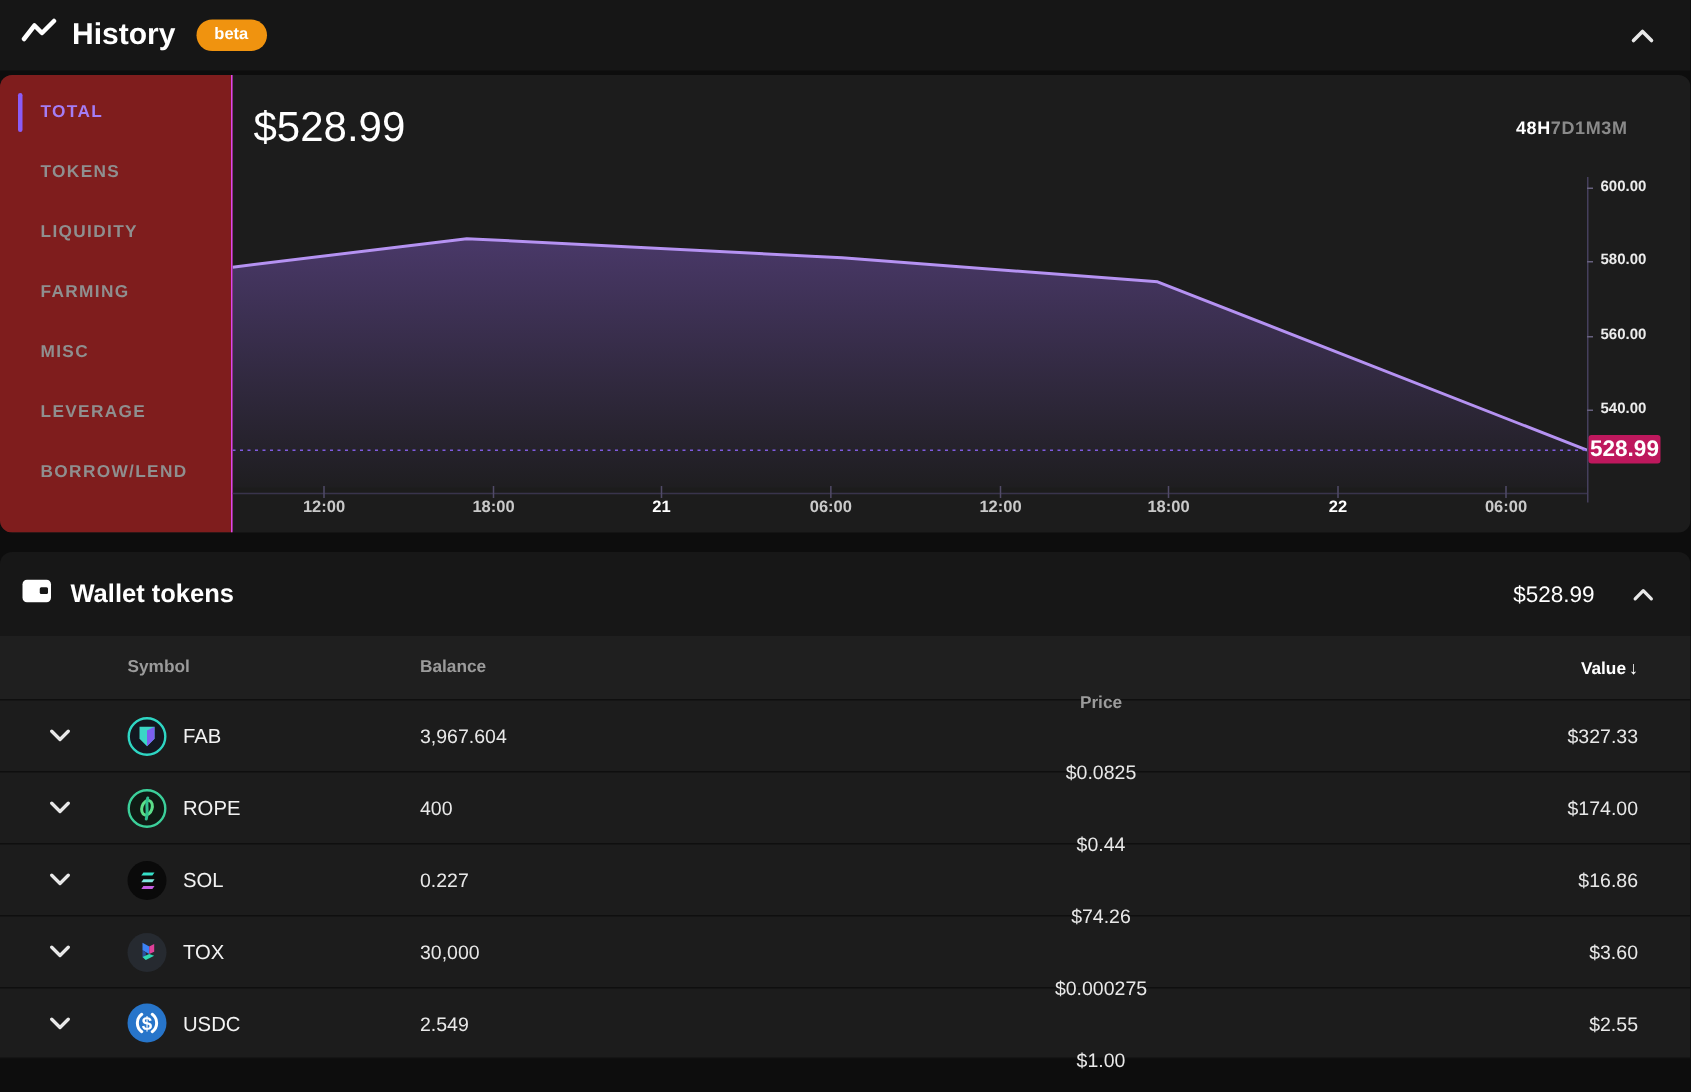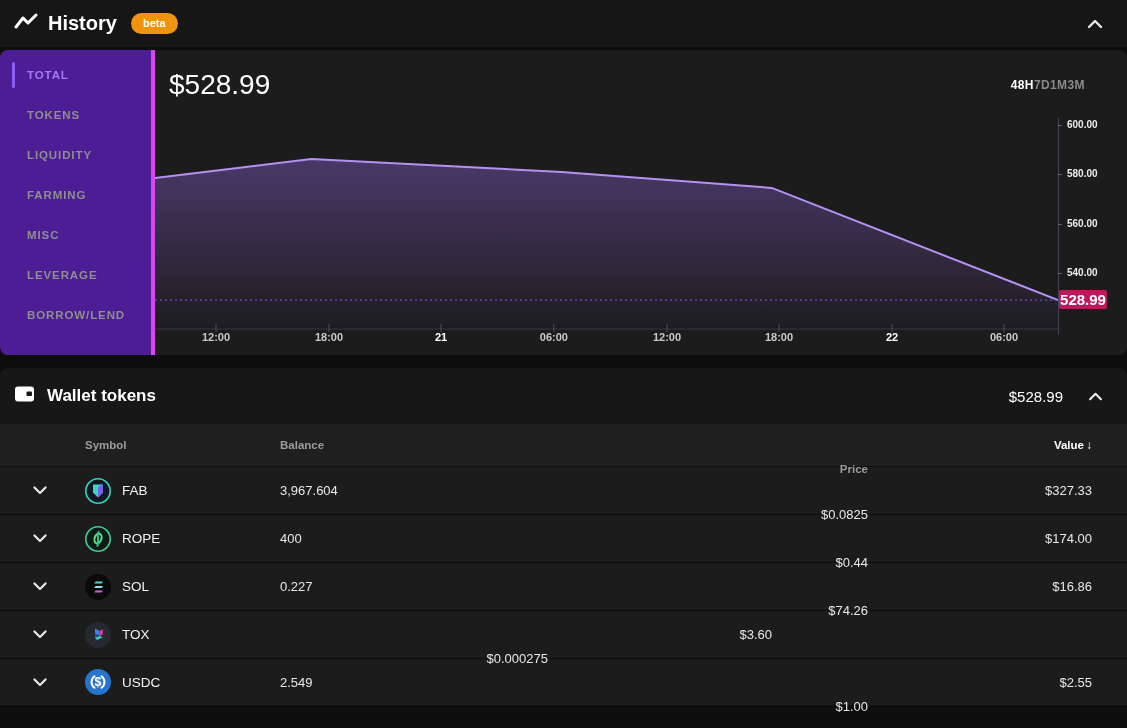--- a/index.html
+++ b/index.html
@@ -9,21 +9,21 @@
   
   .topbar { height:47px; background:#161616; display:flex; align-items:center; padding:0 18px 0 14px; }
   .topbar .title { font-size:20px; font-weight:700; color:#fff; margin-left:10px;text-align:right; }
   .beta-badge { margin-left:14px; background:#f0930f; color:#fff; font-size:11px; font-weight:700;
     padding:4px 12px; border-radius:11px; line-height:1.2; }
   .spacer { flex:1; }
   .chev-btn { width:28px; height:28px; display:flex; align-items:center; justify-content:center; cursor:pointer; }
 
   
   .history-panel { margin-top:3px; height:305px; background:#1c1c1c; border-radius:8px; display:flex; overflow:hidden; }
-  .sidebar { width:155px; border-right:4px solid #d946ef; padding-top:5px; background:#4c1d95; }
+  .sidebar { width:155px; border-right:1px solid #d946ef; padding-top:5px; background:#7f1d1d; }
   .side-item { position:relative; height:40px; display:flex; align-items:center; padding-left:27px;
     font-size:11.5px; font-weight:700; letter-spacing:0.9px; color:#8f8f8f; cursor:pointer; }
   .side-item.active { color:#a47df5; }
   .side-item.active .active-bar { position:absolute; left:12px; top:7px; width:3px; height:26px; background:#8b5cf6; border-radius:2px; }
 
   .chart-zone { flex:1; position:relative; }
   .chart-head { height:60px; display:flex; align-items:center; padding:10px 42px 0 14px; }
   .chart-total { font-size:28px; font-weight:500; color:#fff; }
   .ranges { margin-left:auto; display:flex; }
   .range-btn { font-size:12px; font-weight:700; letter-spacing:0.4px; color:#8a8a8a; cursor:pointer; }
@@ -48,21 +48,21 @@
   .tbl-row, .tbl-header { display:flex; align-items:center; }
   .tbl-header { height:42px; background:#1f1f1f; font-size:11.5px; font-weight:700; color:#9b9b9b; }
   .tbl-row { height:48px; font-size:13px; color:#e8e8e8; border-top:1px solid #0f0f0f; cursor:pointer; }
   .tbl-row:last-child { border-bottom:1px solid #0f0f0f; }
   .c-expand { width:80px; display:flex; justify-content:center; align-items:center; }
   .c-symbol { width:200px; display:flex; align-items:center; }
   .c-symbol .tok-icon { margin-left:4px; width:28px; height:28px; flex:0 0 auto; }
   .c-symbol .sym { margin-left:10px; font-size:13.5px; font-weight:500; color:#f2f2f2; }
   .h-symbol { width:200px; padding-left:5px; }
   .c-balance { width:320px; text-align:left; }
-  .c-price { width:268px; text-align:right;margin-top:48px; }
+  .c-price { width:268px; text-align:center;margin-top:48px; }
   .c-value { width:224px; text-align:right; }
   .h-value { color:#fff; font-weight:700; }
   .sort-arrow { font-size:12px; color:#fff; margin-left:2px; }
   .expander { display:flex; cursor:pointer; }
 </style>
 </head>
 <body>
 
 <div class="topbar">
   <span>
@@ -263,20 +263,21 @@
     <div class="c-symbol">
       <svg class="tok-icon" viewBox="0 0 28 28">
         <circle cx="14" cy="14" r="13" fill="#262a30"></circle>
         <path d="M11 7.5 L15.5 10 L15.5 15 L11 12.5 Z" fill="#3b82f6"></path>
         <path d="M15.5 10 L18.8 8.3 L18.8 13.5 L15.5 15 Z" fill="#e0409a"></path>
         <path d="M11 12.5 L11 17 L13.2 19 L13.2 14 Z" fill="#2b4fa0"></path>
         <path d="M11 17 L15.5 15 L18.8 16.2 L13.2 19 Z" fill="#2fd6b0"></path>
       </svg>
       <span class="sym">TOX</span>
     </div>
+    <div class="c-balance">30,000</div>
     <div class="c-price">$0.000275</div>
     <div class="c-value">$3.60</div>
   </div>
 
   <div class="tbl-row">
     <div class="c-expand">
         <span class="expander">
           <svg width="14" height="9" viewBox="0 0 14 9">
             <path d="M1.5 1.5 L7 7 L12.5 1.5" stroke="#e8e8e8" stroke-width="2.2" fill="none" stroke-linecap="round" stroke-linejoin="round"></path>
           </svg>

